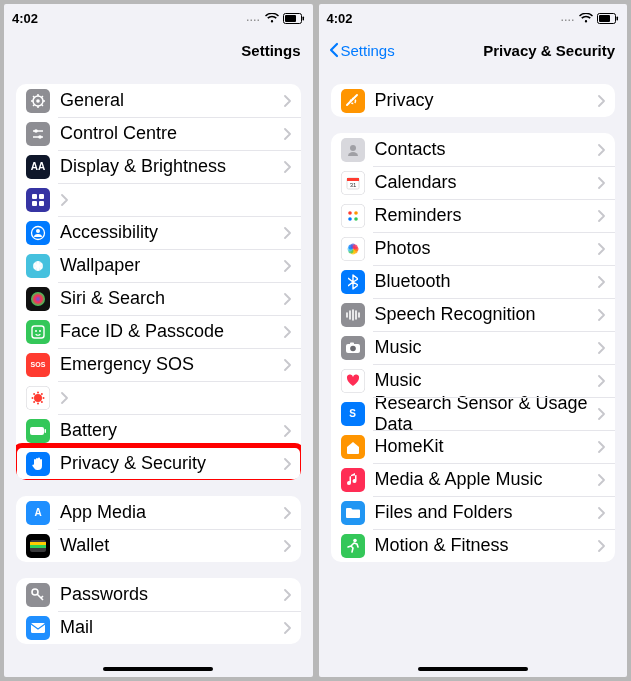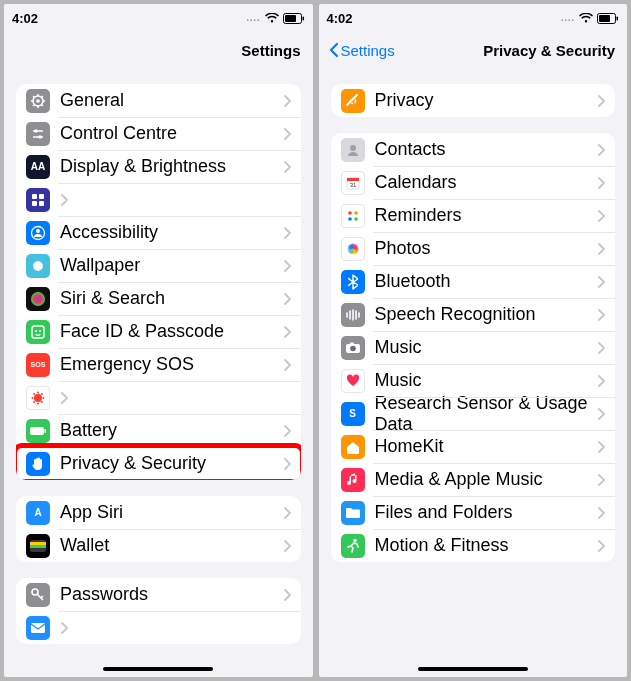--- a/index.html
+++ b/index.html
@@ -343,21 +343,21 @@
             <svg width="8" height="12" viewBox="0 0 8 12">
               <path d="M2 1l5 5-5 5" stroke="#c7c7cc" stroke-width="1.8" fill="none" stroke-linecap="round" stroke-linejoin="round"></path>
             </svg>
           </span>
           <div class="highlight" style="inset: -4px;"></div>
         </div>
       </div>
       <div class="group">
         <div class="row">
           <div class="icon" style="background: rgb(30, 143, 255); font-size: 10px; font-weight: 700; color: rgb(255, 255, 255);">A</div>
-          <span class="label">App Siri</span>
+          <span class="label">App Media</span>
           <span class="chev">
             <svg width="8" height="12" viewBox="0 0 8 12">
               <path d="M2 1l5 5-5 5" stroke="#c7c7cc" stroke-width="1.8" fill="none" stroke-linecap="round" stroke-linejoin="round"></path>
             </svg>
           </span>
         </div>
         <div class="row">
           <div class="icon" style="background: rgb(0, 0, 0);">
             <svg width="18" height="14" viewBox="0 0 18 14">
               <rect x="1" y="1" width="16" height="12" rx="2" fill="#3a3a3c"></rect>
@@ -389,20 +389,21 @@
             </svg>
           </span>
         </div>
         <div class="row">
           <div class="icon" style="background: rgb(31, 143, 255);">
             <svg width="16" height="12" viewBox="0 0 16 12">
               <rect x="1" y="1" width="14" height="10" rx="1.5" fill="#fff"></rect>
               <path d="M1 2l7 5 7-5" stroke="#1f8fff" stroke-width="1.2" fill="none"></path>
             </svg>
           </div>
+          <span class="label">Mail</span>
           <span class="chev">
             <svg width="8" height="12" viewBox="0 0 8 12">
               <path d="M2 1l5 5-5 5" stroke="#c7c7cc" stroke-width="1.8" fill="none" stroke-linecap="round" stroke-linejoin="round"></path>
             </svg>
           </span>
         </div>
       </div>
     </div>
   <div class="homebar"></div>
 </div>

